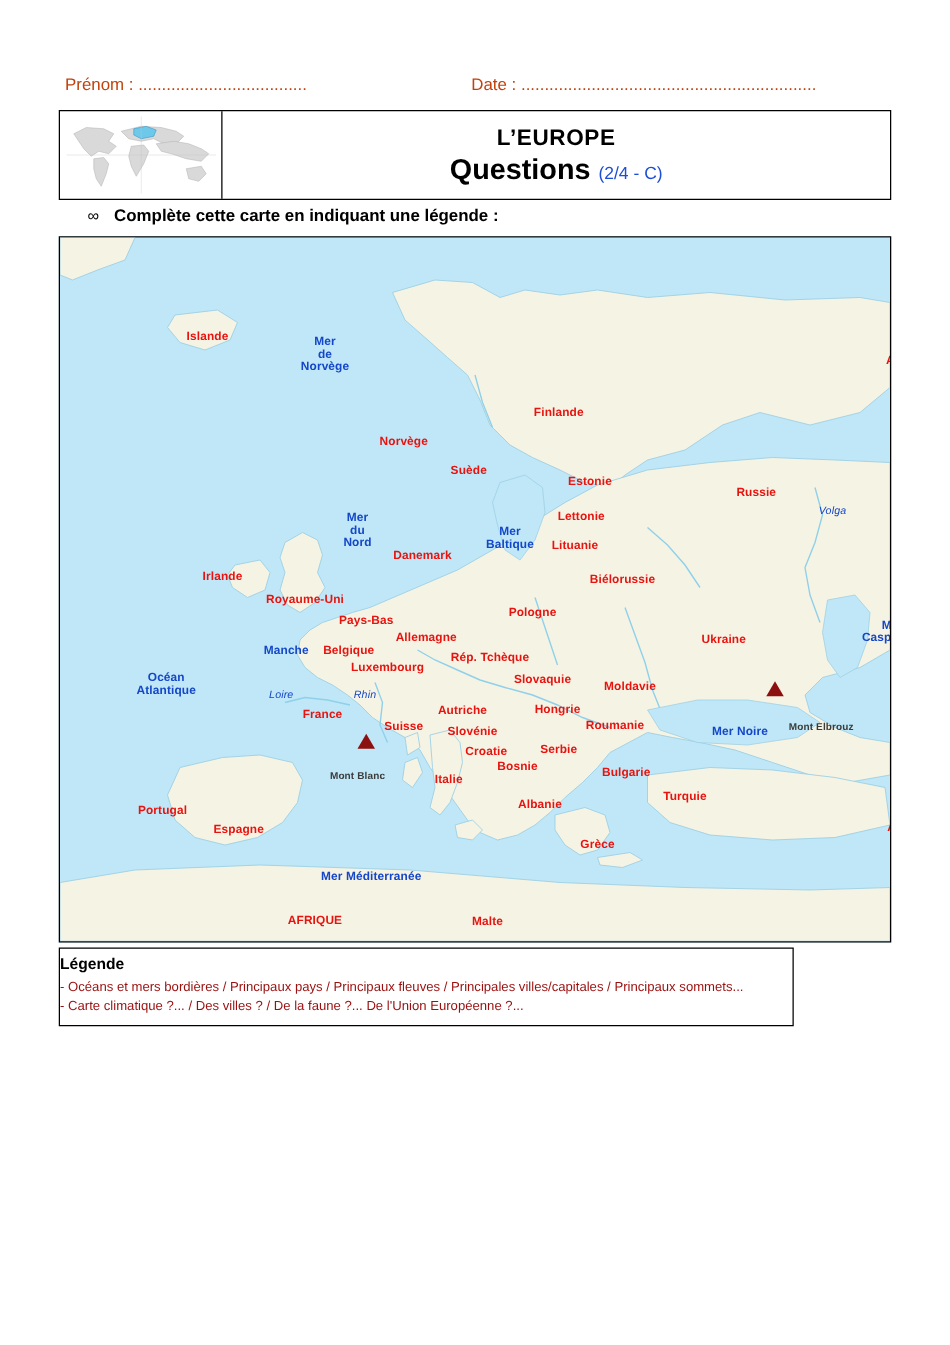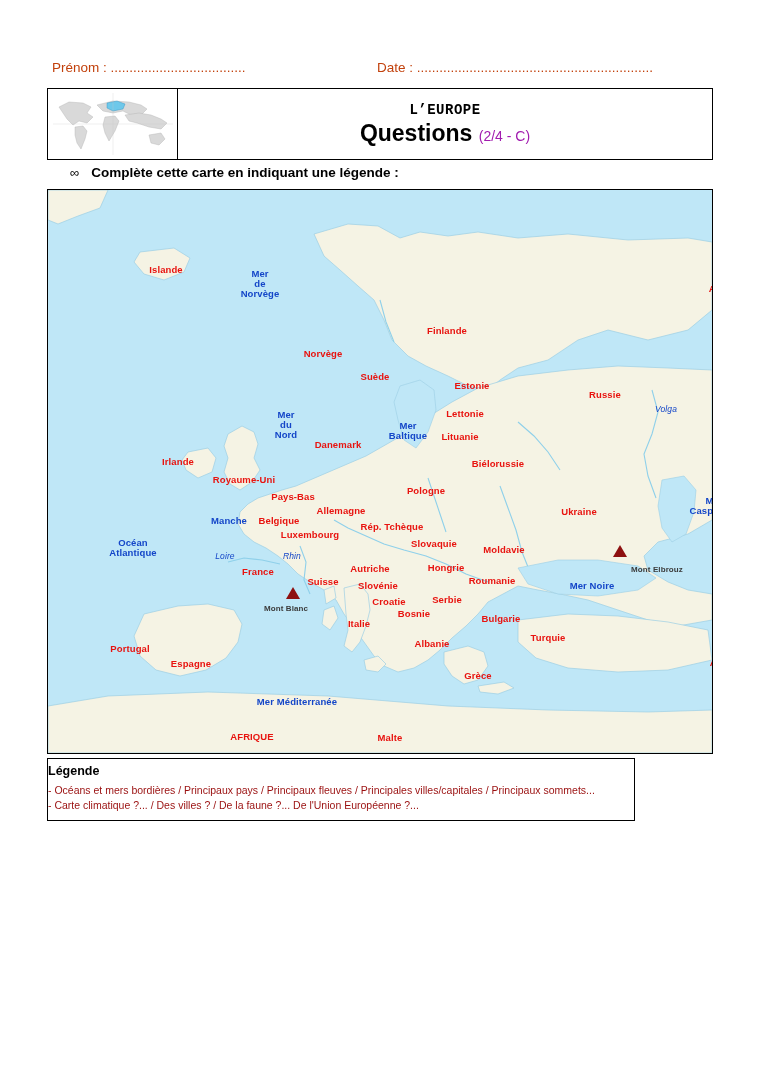--- a/index.html
+++ b/index.html
@@ -75,34 +75,33 @@
   .thumb-map svg { display: block; }
   .title-cell {
     flex: 1;
     display: flex;
     flex-direction: column;
     align-items: center;
     justify-content: center;
     line-height: 1.05;
   }
   .title-main {
-    font-size: 14px;
+    font-size: 18px;
     font-weight: bold;
     letter-spacing: 0.5px;
-    font-family: Liberation Mono, monospace;
   }
   .title-sub {
     font-size: 23px;
     font-weight: bold;
     margin-top: 3px;
   }
   .title-sub .q-index {
     font-size: 14px;
     font-weight: normal;
-    color: #a21caf;
+    color: #1d4ed8;
   }
 
   
   .instruction {
     position: absolute;
     left: 70px;
     top: 165px;
     font-size: 13.5px;
     font-weight: bold;
     color: #000;
@@ -145,20 +144,21 @@
     transform: translate(-50%, -50%);
     letter-spacing: 0.1px;
   }
   .lbl.blue {
     color: #1446c8;
   }
   .lbl.dark {
     color: #3b3b3b;
     font-weight: bold;
     font-size: 8px;
+    margin-top: 12px;
   }
   .lbl.river {
     color: #1446c8;
     font-style: italic;
     font-weight: normal;
     font-size: 8.5px;
   }
   .peak {
     position: absolute;
     width: 0;

